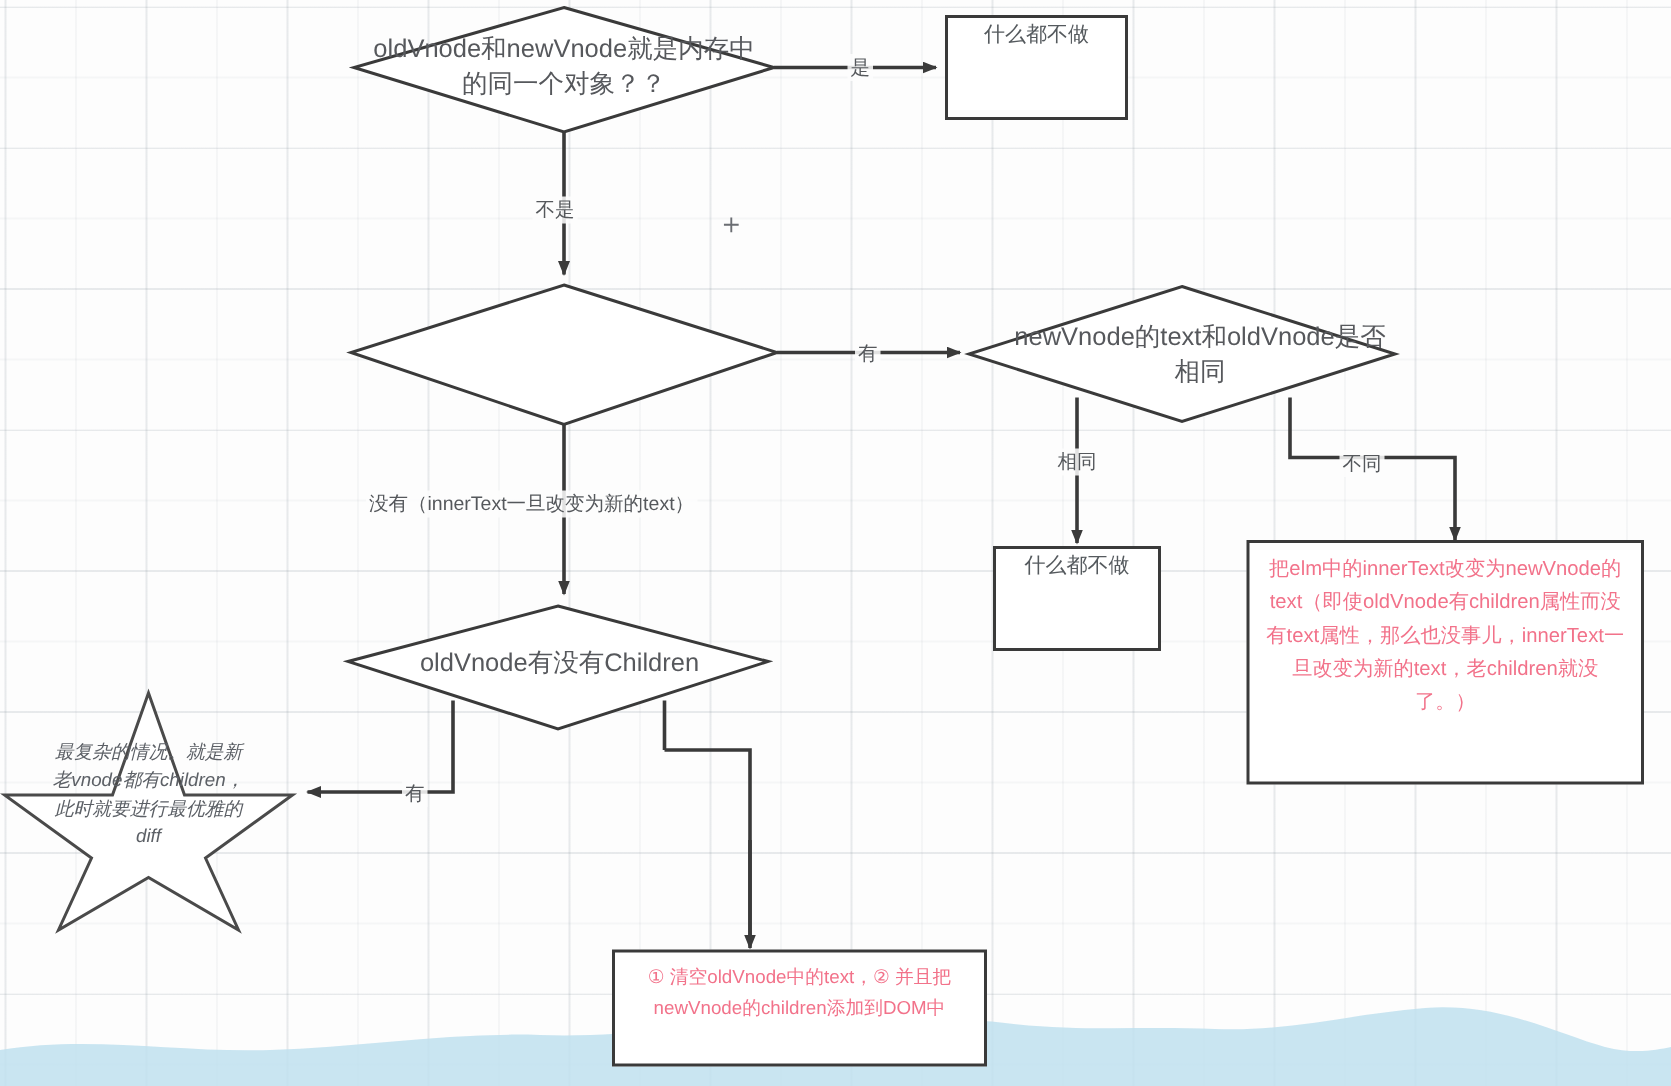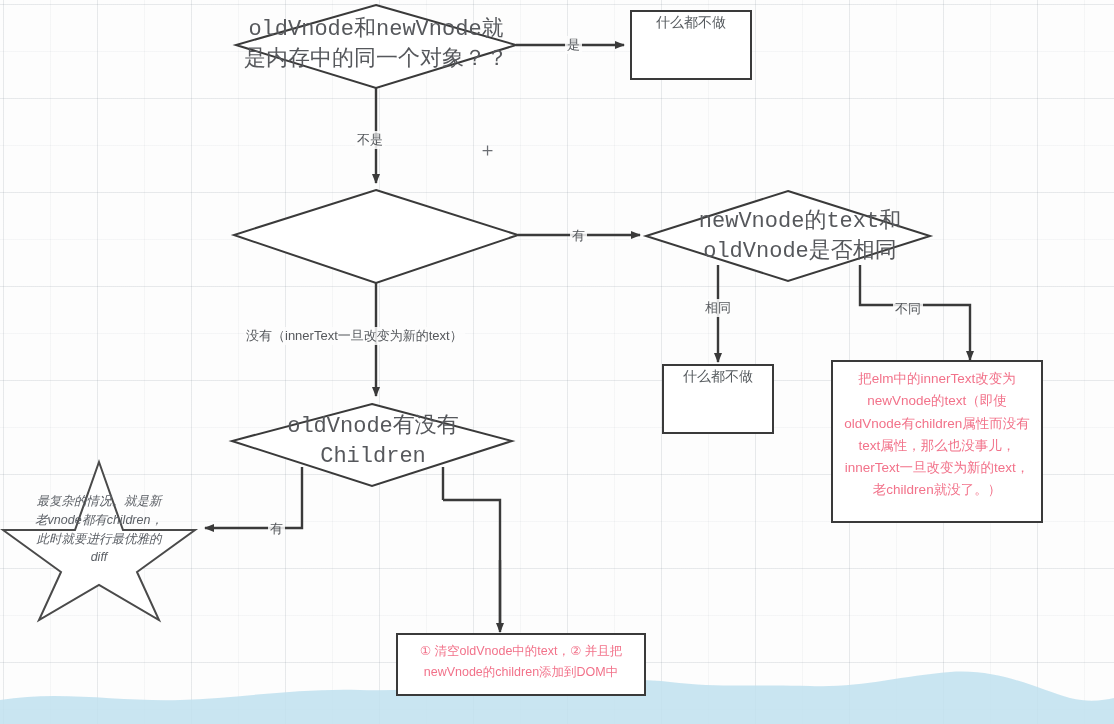--- a/index.html
+++ b/index.html
@@ -49,24 +49,23 @@
     line-height: 1.65;
     padding: 6px 10px;
   }
   .diamond-label {
     position: absolute;
     display: flex;
     align-items: center;
     justify-content: center;
     text-align: center;
     color: #56585c;
-    font-size: 22px;
+    font-size: 17px;
     line-height: 1.35;
     pointer-events: none;
-    font-family: Liberation Mono, monospace;
   }
   .edge-label {
     position: absolute;
     color: #55585c;
     font-size: 13px;
     background: rgba(253,253,253,0.86);
     padding: 0 2px;
     white-space: nowrap;
   }
   .star-label {
@@ -155,30 +154,30 @@
 
   <div class="edge-label" style="left:244px; top:327px;">没有（innerText一旦改变为新的text）</div>
 
   <div class="edge-label" style="left:703px; top:299px;">相同</div>
   <div class="edge-label" style="left:893px; top:300px;">不同</div>
 
   <div class="node box" style="left:662px; top:364px; width:112px; height:70px;">
     <span>什么都不做</span>
   </div>
 
-  <div class="node box red-text" style="left:831px; top:360px; width:212px; height:163px;">
+  <div class="node box red-text" style="left:831px; top:360px; width:265px; height:163px;">
     <span>把elm中的innerText改变为newVnode的text（即使oldVnode有children属性而没有text属性，那么也没事儿，innerText一旦改变为新的text，老children就没了。）</span>
   </div>
 
   <div class="diamond-label" style="left:240px; top:422px; width:266px; height:40px;">
     <span>oldVnode有没有Children</span>
   </div>
 
   <div class="edge-label" style="left:268px; top:520px;">有</div>
 
 
   <div class="star-label" style="left:33px; top:492px;font-style:italic;">最复杂的情况。就是新老vnode都有children，此时就要进行最优雅的diff</div>
 
-  <div class="node box red-text" style="left:396px; top:633px; width:250px; height:63px; font-size:12.5px;">
+  <div class="node box red-text" style="left:408px; top:633px; width:250px; height:78px; font-size:12.5px;">
     <span>① 清空oldVnode中的text，② 并且把newVnode的children添加到DOM中</span>
   </div>
 
 </div>
 
 </body></html>

